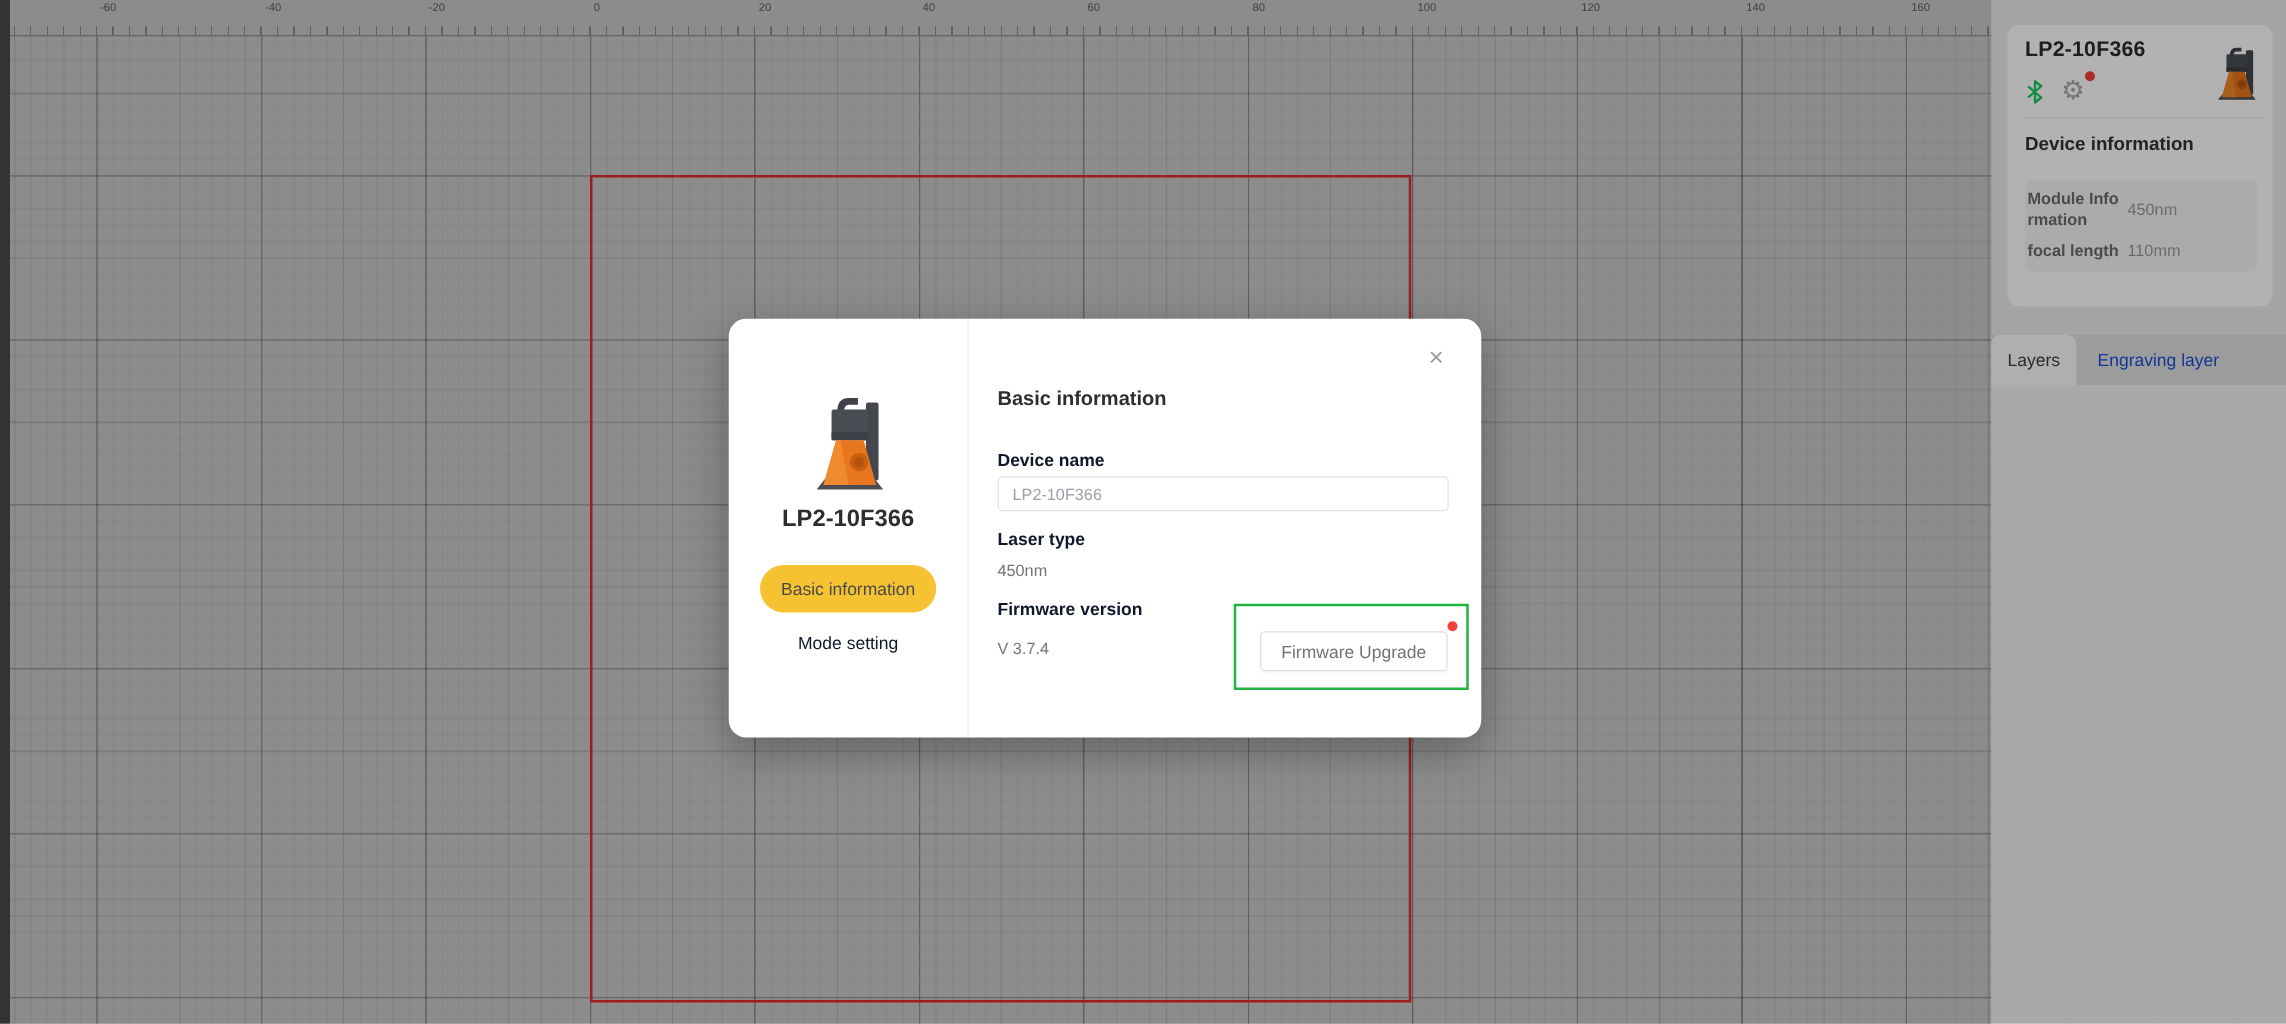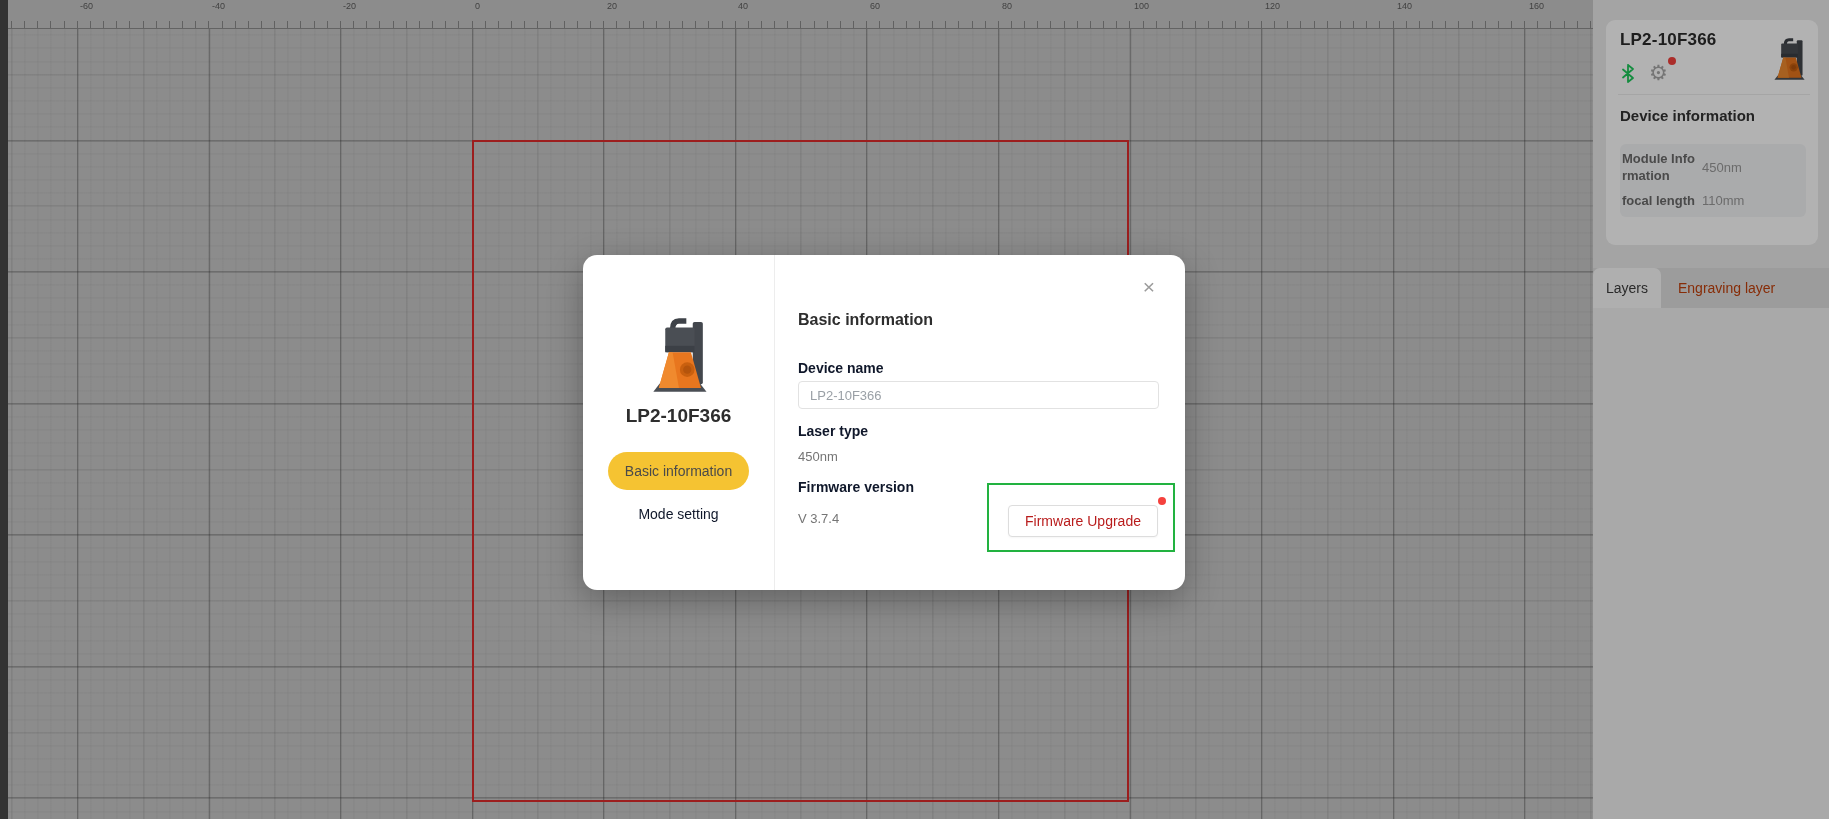--- a/index.html
+++ b/index.html
@@ -41,21 +41,21 @@
   .card-divider { border:none; border-top:1px solid #ececec; margin:8px -4px 0 -2px; }
   .info-heading { font-size:15px; font-weight:bold; color:#333; margin-top:12px; }
   .info-rows { margin-top:20px; background:#f4f5f7; border-radius:6px; padding:6px 2px; }
   .info-row { display:flex; align-items:center; margin-bottom:8px; }
   .info-row:last-child { margin-bottom:2px; }
   .info-label { width:74px; font-size:13px; font-weight:bold; color:#6b6b6b; line-height:17px; word-break:break-all; }
   .info-value { font-size:13px; color:#9a9a9a; padding-left:6px; }
   .tabs { position:absolute; left:0; top:268px; width:236px; height:40px; background:#e0e0e0; display:flex; }
   .tab { height:40px; display:flex; align-items:center; justify-content:center; font-size:14px; color:#3d3d3d; cursor:pointer; padding:0 14px; }
   .tab.active { background:#fbfbfb; width:68px; border-radius:7px 7px 0 0; }
-  .tab.inactive { padding-left:17px; color:#c2410c; }
+  .tab.inactive { padding-left:17px; color:#1d4ed8; }
   .sidebar-content { position:absolute; left:0; top:308px; width:236px; bottom:0; background:#f2f2f2; }
 
   
   .overlay { position:absolute; inset:0; background:rgba(0,0,0,0.30); }
   .modal { position:absolute; left:583px; top:255px; width:602px; height:335px; background:#fff; border-radius:14px; box-shadow:0 10px 35px rgba(0,0,0,0.30); }
   .modal-divider { position:absolute; left:191px; top:0; bottom:0; width:1px; background:#ededed; }
   .close-btn { position:absolute; right:24px; top:20px; width:24px; height:24px; border:none; background:none; font-size:21px; line-height:24px; color:#9b9b9b; cursor:pointer; }
 
   .modal-left { position:absolute; left:0; top:0; width:191px; height:335px; }
   .big-device { position:absolute; left:58px; top:56px; width:76px; height:88px; }
@@ -64,21 +64,21 @@
   .nav-mode { position:absolute; top:251px; width:100%; text-align:center; font-size:14px; color:#0f172a; cursor:pointer; }
 
   .m-title { position:absolute; left:215px; top:56px; font-size:16px; font-weight:bold; color:#2e2e2e; }
   .m-label { position:absolute; left:215px; font-size:14px; font-weight:bold; color:#0f172a; }
   .m-value { position:absolute; left:215px; font-size:13px; color:#757575; }
   .lbl-devname { top:105px; } .lbl-laser { top:168px; } .lbl-fw { top:224px; }
   .val-laser { top:194px; } .val-fw { top:256px; }
   .name-input { position:absolute; left:215px; top:126px; width:361px; height:28px; border:1px solid #e2e2e2; border-radius:4px; padding:0 11px; font-size:13px; color:#9aa0a6; font-family:inherit; background:#fff; outline:none; }
 
   .green-box { position:absolute; left:404px; top:228px; width:188px; height:69px; border:2px solid #22b240; background:#fff; }
-  .fw-btn { position:absolute; left:19px; top:20px; width:150px; height:32px; background:#fff; border:1px solid #ddd; border-radius:4px; font-size:14px; color:#b91c1c; font-family:inherit; cursor:pointer; box-shadow:0 1px 2px rgba(0,0,0,0.04); }
+  .fw-btn { position:absolute; left:19px; top:20px; width:150px; height:32px; background:#fff; border:1px solid #ddd; border-radius:4px; font-size:14px; color:#737373; font-family:inherit; cursor:pointer; box-shadow:0 1px 2px rgba(0,0,0,0.04); }
   .fw-dot { position:absolute; left:169px; top:12px; width:8px; height:8px; border-radius:50%; background:#f5413d; }
 </style>
 </head>
 <body>
 
 <div class="canvas">
   <div class="work-area"></div>
   <div class="ruler">
     <span class="ruler-label" style="left:80px">-60</span>
     <span class="ruler-label" style="left:212px">-40</span>

